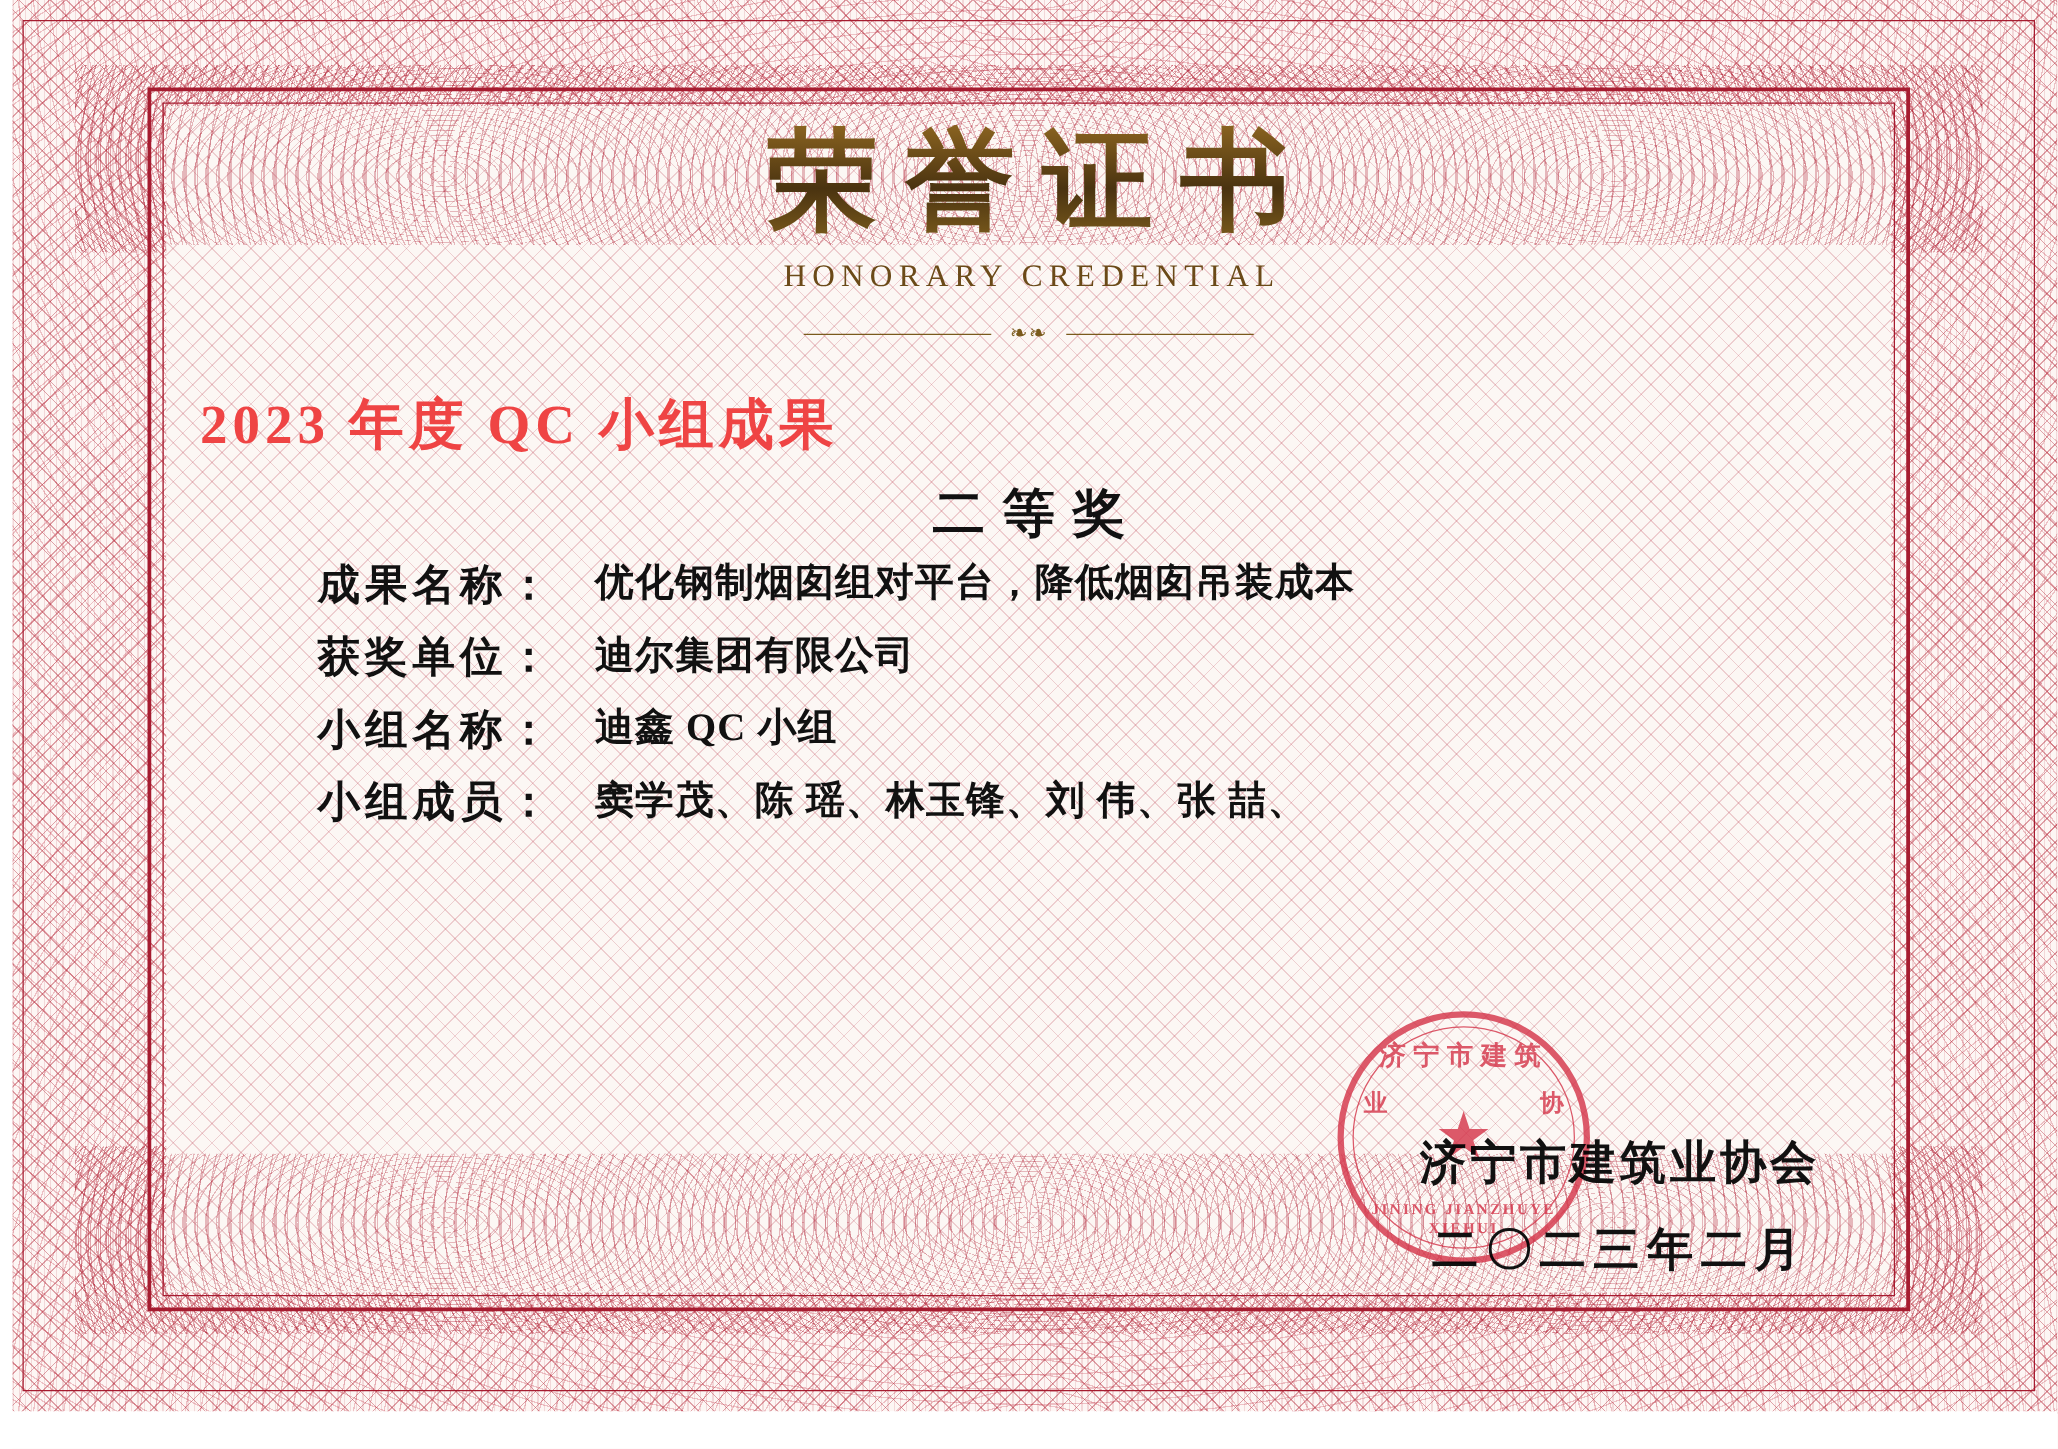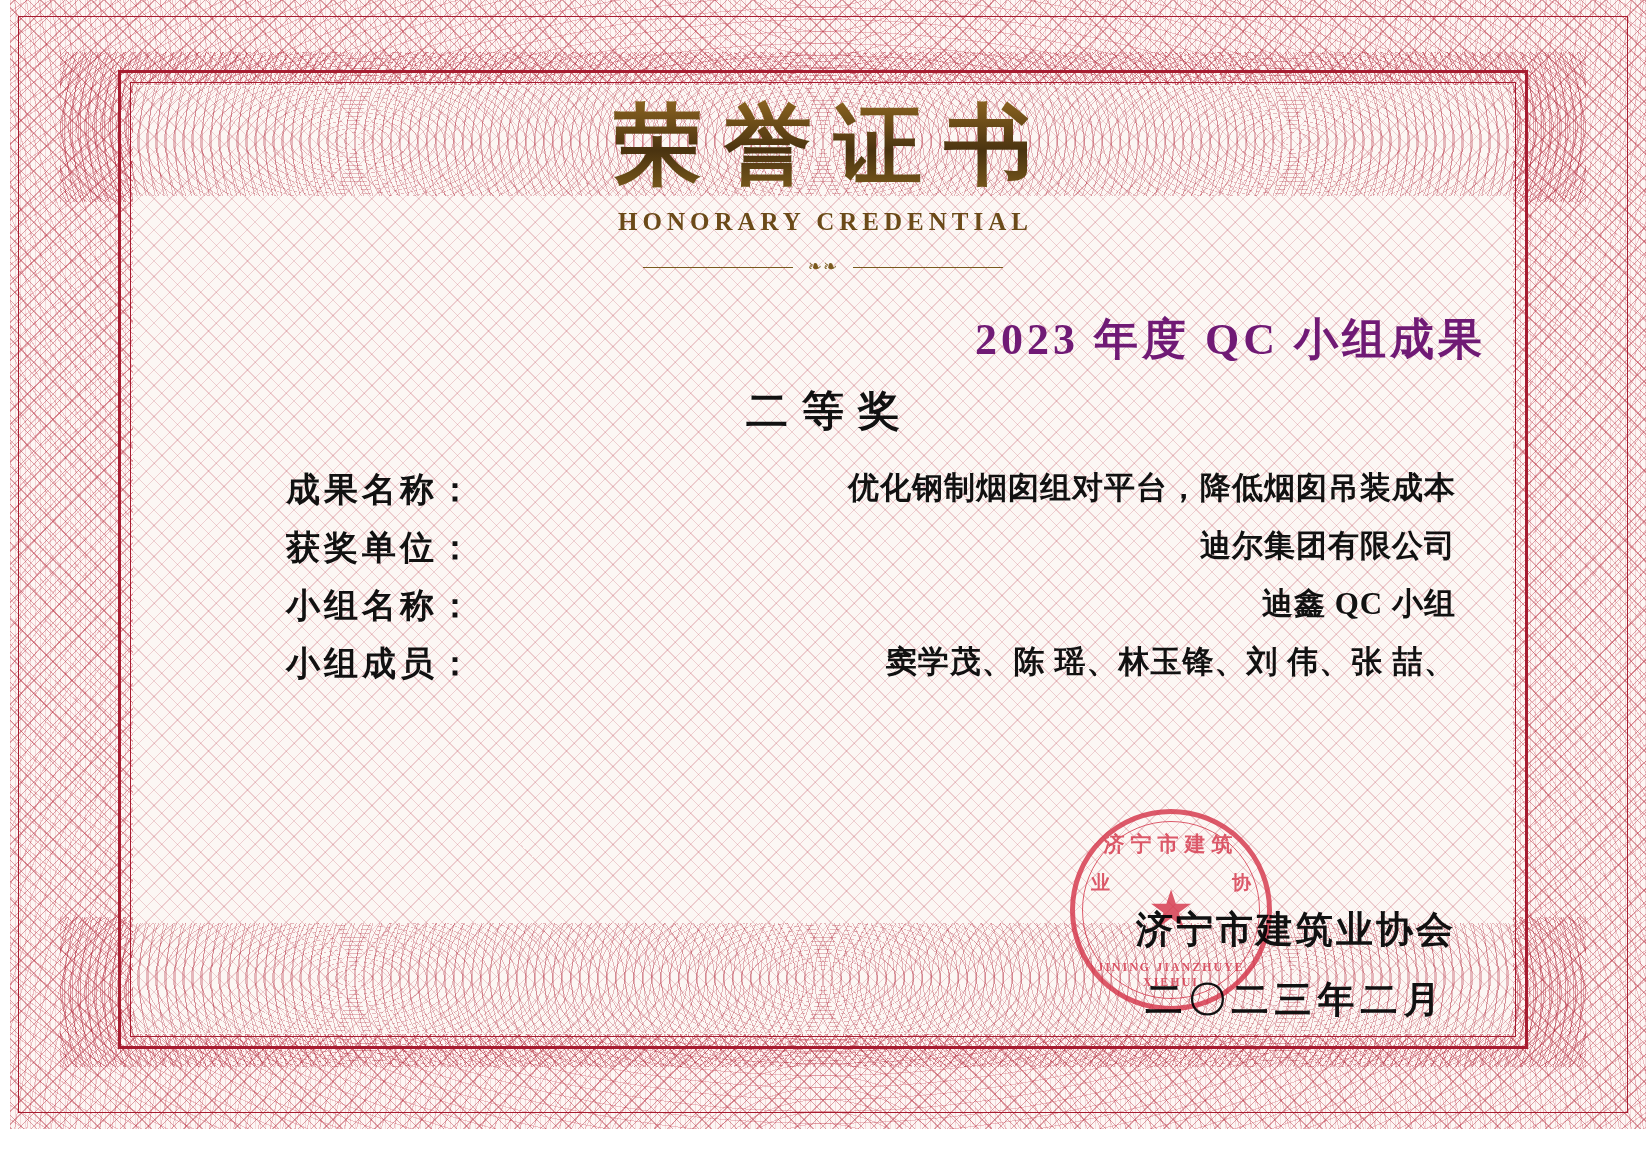--- a/index.html
+++ b/index.html
@@ -126,21 +126,21 @@
   }
 
   .title-en {
     margin-top: 16px;
     text-align: center;
     font-family: "Liberation Serif", serif;
     font-size: 25px;
     letter-spacing: 5px;
     text-indent: 5px;
     color: #6b4a18;
-    font-weight: 700;
+    font-weight: 400;
   }
 
   .divider {
     margin: 22px auto 0;
     width: 360px;
     height: 18px;
     position: relative;
   }
   .divider .rule {
     position: absolute;
@@ -157,43 +157,42 @@
     top: 0;
     transform: translateX(-50%);
     font-size: 17px;
     line-height: 18px;
     color: #7a5a1c;
     letter-spacing: 1px;
   }
 
   .subtitle {
     margin-top: 34px;
-    text-align: right;
+    text-align: left;
     font-size: 44px;
     font-weight: bold;
-    color: #701a75;
+    color: #ef4444;
     letter-spacing: 4px;
     font-family: "Liberation Serif", serif;
   }
 
   .award-level {
     margin-top: 14px;
     text-align: center;
     font-size: 42px;
     font-weight: bold;
     color: #111;
     letter-spacing: 14px;
     text-indent: 14px;
   }
 
   .fields {
-    margin-top: 28px;
+    margin-top: 6px;
     padding-left: 94px;
     padding-right: 30px;
-    text-align: right;
   }
   .field-row {
     display: flex;
     align-items: flex-start;
     margin-bottom: 12px;
   }
   .field-label {
     flex: 0 0 auto;
     width: 222px;
     font-size: 34px;

